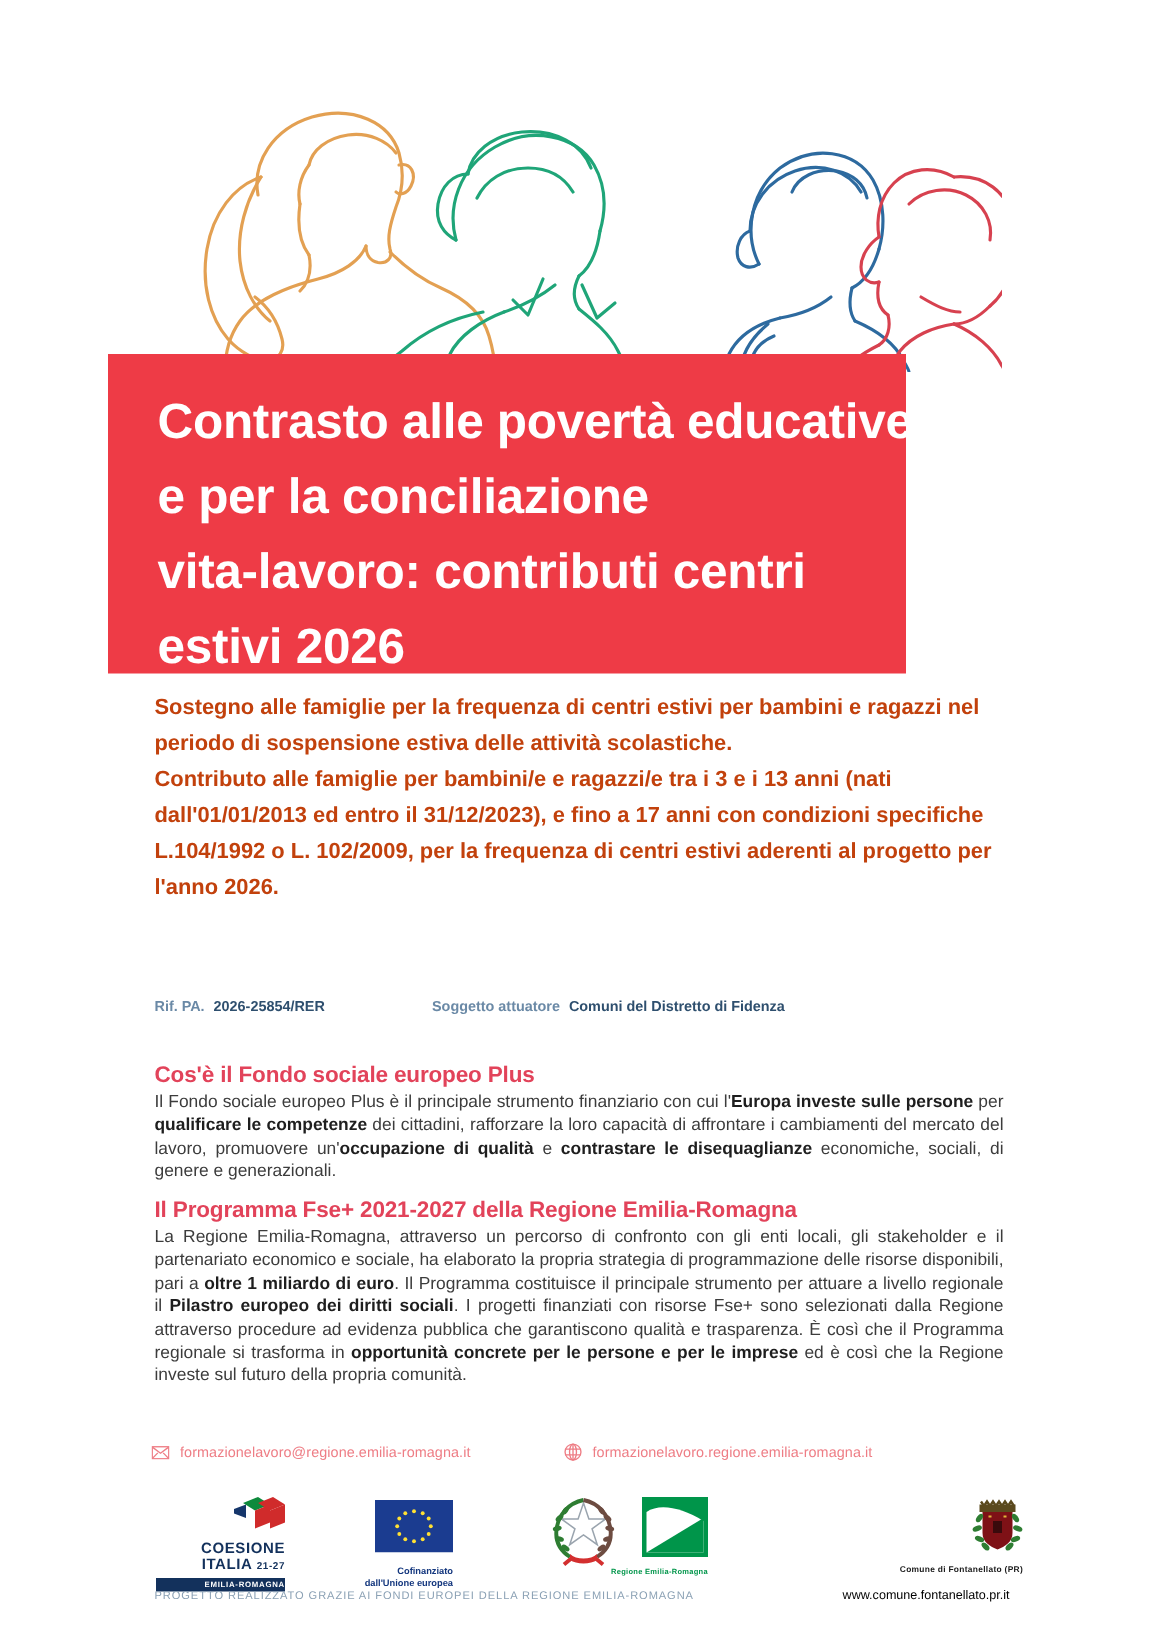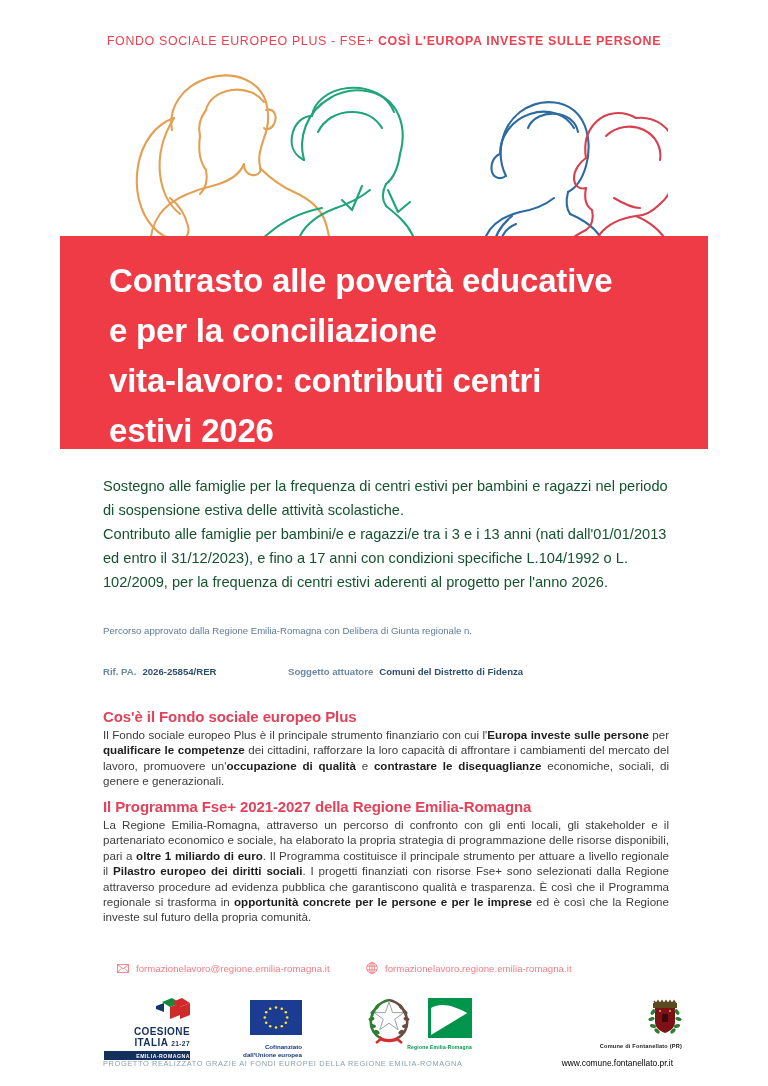--- a/index.html
+++ b/index.html
@@ -39,44 +39,45 @@
     left: 108px;
     width: 560px;
     height: 190px;
   }
   .illustration svg { display: block; width: 100%; height: 100%; }
 
   
   .title-banner {
     position: absolute;
     top: 236px;
-    left: 60px;
-    width: 648px;
+    left: 72px;
+    width: 532px;
     height: 213px;
     background: #EE3B46;
-    padding: 20px 28px 0 49px;
+    padding: 20px 28px 0 33px;
   }
   .title-banner .tline {
     color: #ffffff;
     font-weight: 700;
     font-size: 33px;
     line-height: 50px;
     letter-spacing: -0.2px;
     white-space: nowrap;
   }
 
   
   .intro {
     position: absolute;
-    top: 474px;
+    top: 460px;
     left: 103px;
     width: 570px;
-    color: #14532d;
+    color: #c2410c;
     font-size: 14.6px;
     line-height: 24px;
+    font-weight: bold;
   }
   .intro p { margin: 0; }
 
   
   .note {
     position: absolute;
     top: 622px;
     left: 103px;
     width: 570px;
     color: #5C7B9B;
@@ -122,21 +123,21 @@
   .contacts {
     position: absolute;
     top: 962px;
     left: 101px;
     width: 570px;
     display: flex;
     font-size: 9.6px;
     color: #EE7D85;
   }
   .contact { display: flex; align-items: center; }
-  .contact.mail { width: 249px; margin-left: 16px; }
+  .contact.mail { width: 275px; }
   .contact .ico { margin-right: 7px; display: inline-block; line-height: 0; }
   .contact .txt { letter-spacing: 0.05px; }
 
   
   .logos {
     position: absolute;
     top: 996px;
     left: 96px;
     width: 580px;
     height: 58px;
@@ -193,23 +194,20 @@
     font-size: 8.4px;
     color: #8FA7BC;
     text-align: right;
   }
 </style>
 </head>
 <body>
 
 <div class="poster">
 
-  <div class="eyebrow">
-    <span class="light">FONDO SOCIALE EUROPEO PLUS - FSE+ </span><span class="bold">COSÌ L'EUROPA INVESTE SULLE PERSONE</span>
-  </div>
 
   <div class="illustration">
     <svg viewBox="0 0 560 190" preserveAspectRatio="none">
       <g fill="none" stroke-width="2.1" stroke-linecap="round" stroke-linejoin="round">
 
         <g stroke="#E3A052">
           <path d="M64,72 C60,50 74,28 100,20 C128,12 152,24 158,44 C162,58 160,70 156,80
                    C152,92 150,100 152,108 C154,114 150,118 144,117 C139,116 136,112 136,106"></path>
           <path d="M156,44 C150,36 138,30 124,32 C110,34 100,42 98,52"></path>
           <path d="M98,52 C92,60 90,70 92,78"></path>
@@ -280,21 +278,20 @@
     <div class="tline">vita-lavoro: contributi centri</div>
     <div class="tline">estivi 2026</div>
   </div>
 
   <div class="intro">
     <p>Sostegno alle famiglie per la frequenza di centri estivi per bambini e ragazzi nel periodo di sospensione estiva delle attività scolastiche.</p>
     <p>Contributo alle famiglie per bambini/e e ragazzi/e tra i 3 e i 13 anni (nati dall'01/01/2013 ed entro il 31/12/2023), e fino a 17 anni con condizioni specifiche L.104/1992 o L. 102/2009, per la frequenza di centri estivi aderenti al progetto per l'anno 2026.</p>
   </div>
 
   <div class="note">
-    <div>Percorso approvato dalla Regione Emilia-Romagna con Delibera di Giunta regionale n.</div>
   </div>
 
   <div class="rif-row">
     <div class="grp1">
       <span class="lbl">Rif. PA.</span>
       <span class="val">2026-25854/RER</span>
     </div>
     <div class="grp2">
       <span class="lbl">Soggetto attuatore</span>
       <span class="val">Comuni del Distretto di Fidenza</span>

